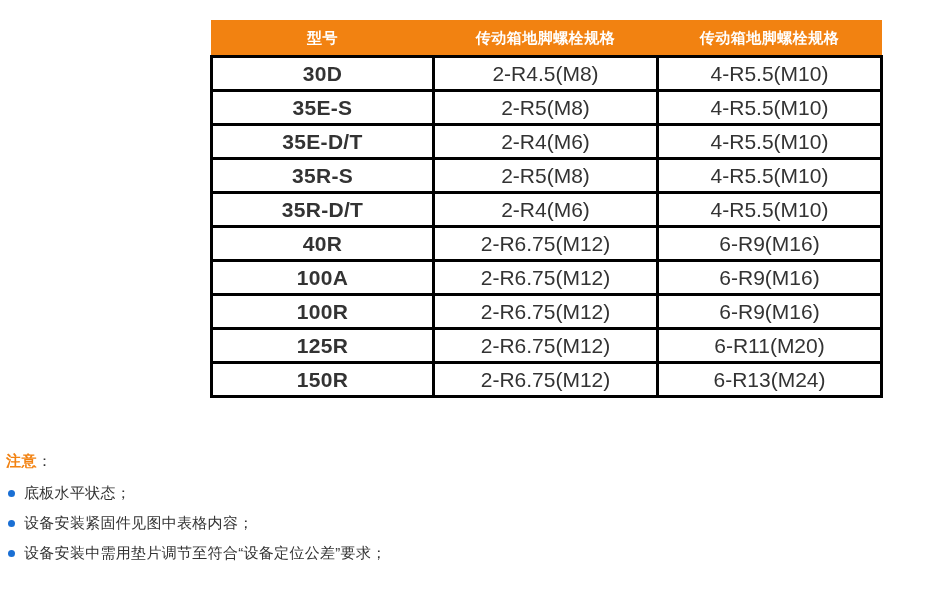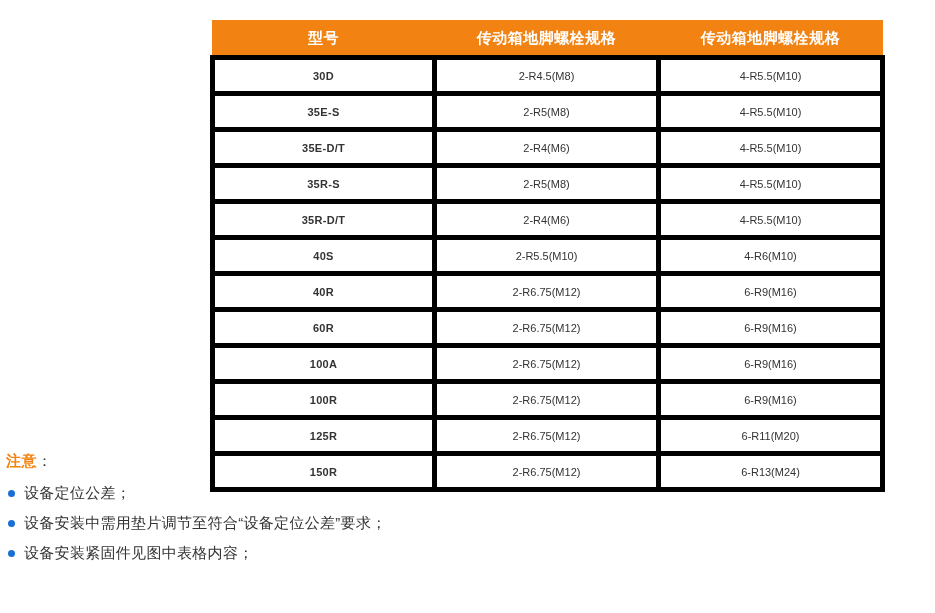--- a/index.html
+++ b/index.html
@@ -29,24 +29,24 @@
     top: 20px;
     width: 670px;
   }
   table.spec-table {
     border-collapse: collapse;
     width: 670px;
     table-layout: fixed;
   }
   table.spec-table th,
   table.spec-table td {
-    border: 5px solid #000000;
+    border: 3px solid #000000;
     text-align: center;
     vertical-align: middle;
-    font-size: 11px;
+    font-size: 21px;
     height: 31px;
     padding: 0 4px;
     color: #333333;
     font-weight: normal;
   }
   table.spec-table thead th {
     background: #f28211;
     color: #ffffff;
     font-weight: bold;
     font-size: 15px;
@@ -143,31 +143,21 @@
           <td>35R-S</td>
           <td>2-R5(M8)</td>
           <td>4-R5.5(M10)</td>
         </tr>
         <tr>
           <td>35R-D/T</td>
           <td>2-R4(M6)</td>
           <td>4-R5.5(M10)</td>
         </tr>
         <tr>
-          <td>40S</td>
-          <td>2-R5.5(M10)</td>
-          <td>4-R6(M10)</td>
-        </tr>
-        <tr>
           <td>40R</td>
-          <td>2-R6.75(M12)</td>
-          <td>6-R9(M16)</td>
-        </tr>
-        <tr>
-          <td>60R</td>
           <td>2-R6.75(M12)</td>
           <td>6-R9(M16)</td>
         </tr>
         <tr>
           <td>100A</td>
           <td>2-R6.75(M12)</td>
           <td>6-R9(M16)</td>
         </tr>
         <tr>
           <td>100R</td>
@@ -184,19 +174,19 @@
           <td>2-R6.75(M12)</td>
           <td>6-R13(M24)</td>
         </tr>
       </tbody>
     </table>
   </div>
 
   <div class="notes">
     <div class="notes-title"><span>注意</span><span class="colon">：</span></div>
     <ul class="note-list">
-      <li><span class="bullet"></span><span>设备定位公差；</span></li>
+      <li><span class="bullet"></span><span>底板水平状态；</span></li>
+      <li><span class="bullet"></span><span>设备安装紧固件见图中表格内容；</span></li>
       <li><span class="bullet"></span><span>设备安装中需用垫片调节至符合“设备定位公差”要求；</span></li>
-      <li><span class="bullet"></span><span>设备安装紧固件见图中表格内容；</span></li>
     </ul>
   </div>
 
 </div>
 
 </body></html>

